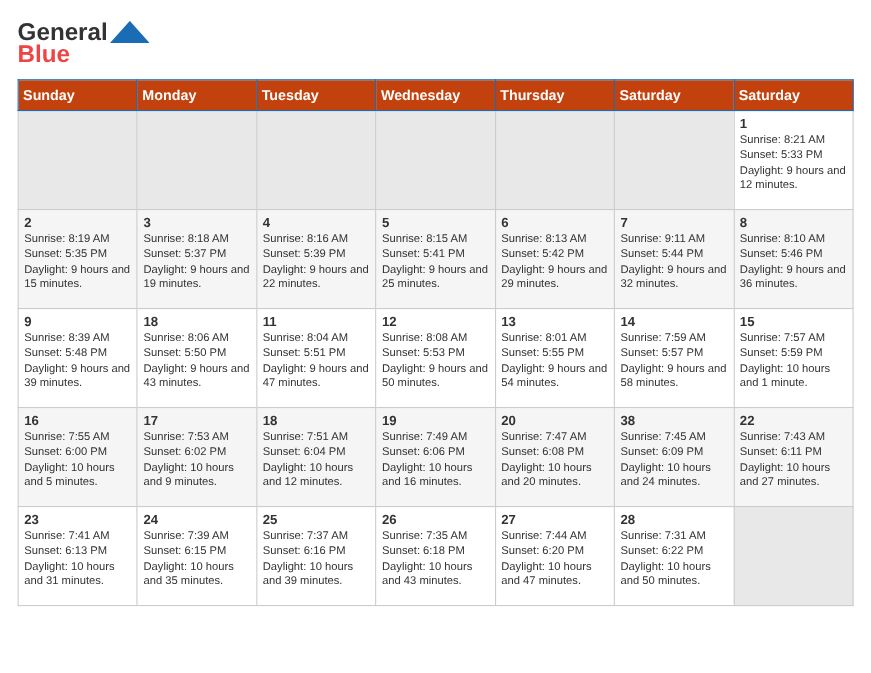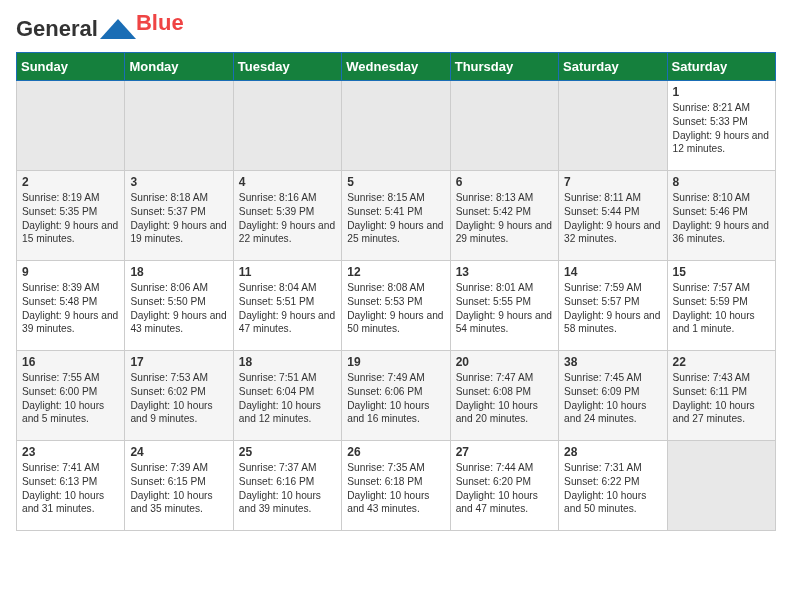--- a/index.html
+++ b/index.html
@@ -11,21 +11,21 @@
       padding: 16px;
     }
     .header {
       display: flex;
       justify-content: space-between;
       align-items: flex-start;
       margin-bottom: 10px;
     }
     .logo {
       display: flex;
-      flex-direction: row;
+      flex-direction: column;
       align-items: flex-start;
     }
     .title-block {
       text-align: right;
     }
     .title-block h1 {
       font-size: 32px;
       font-weight: bold;
       color: #333;
     }
@@ -33,21 +33,21 @@
       font-size: 16px;
       font-weight: normal;
       color: #333;
     }
     .calendar {
       width: 100%;
       border-collapse: collapse;
       font-size: 11px;
     }
     .calendar thead tr th {
-      background: #15803d;
+      background: #c2410c;
       color: #fff;
       padding: 6px 4px;
       text-align: left;
       font-size: 13px;
       font-weight: bold;
       border: 1px solid #1a6db5;
     }
     .calendar tbody tr td {
       border: 1px solid #ccc;
       vertical-align: top;
@@ -147,21 +147,21 @@
 Daylight: 9 hours and 25 minutes.</div>
         </td>
         <td>
           <div class="day-num">6</div>
           <div class="day-detail">Sunrise: 8:13 AM
 Sunset: 5:42 PM
 Daylight: 9 hours and 29 minutes.</div>
         </td>
         <td>
           <div class="day-num">7</div>
-          <div class="day-detail">Sunrise: 8:11 AM
+          <div class="day-detail">Sunrise: 9:11 AM
 Sunset: 5:44 PM
 Daylight: 9 hours and 32 minutes.</div>
         </td>
         <td>
           <div class="day-num">8</div>
           <div class="day-detail">Sunrise: 8:10 AM
 Sunset: 5:46 PM
 Daylight: 9 hours and 36 minutes.</div>
         </td>
       </tr>

